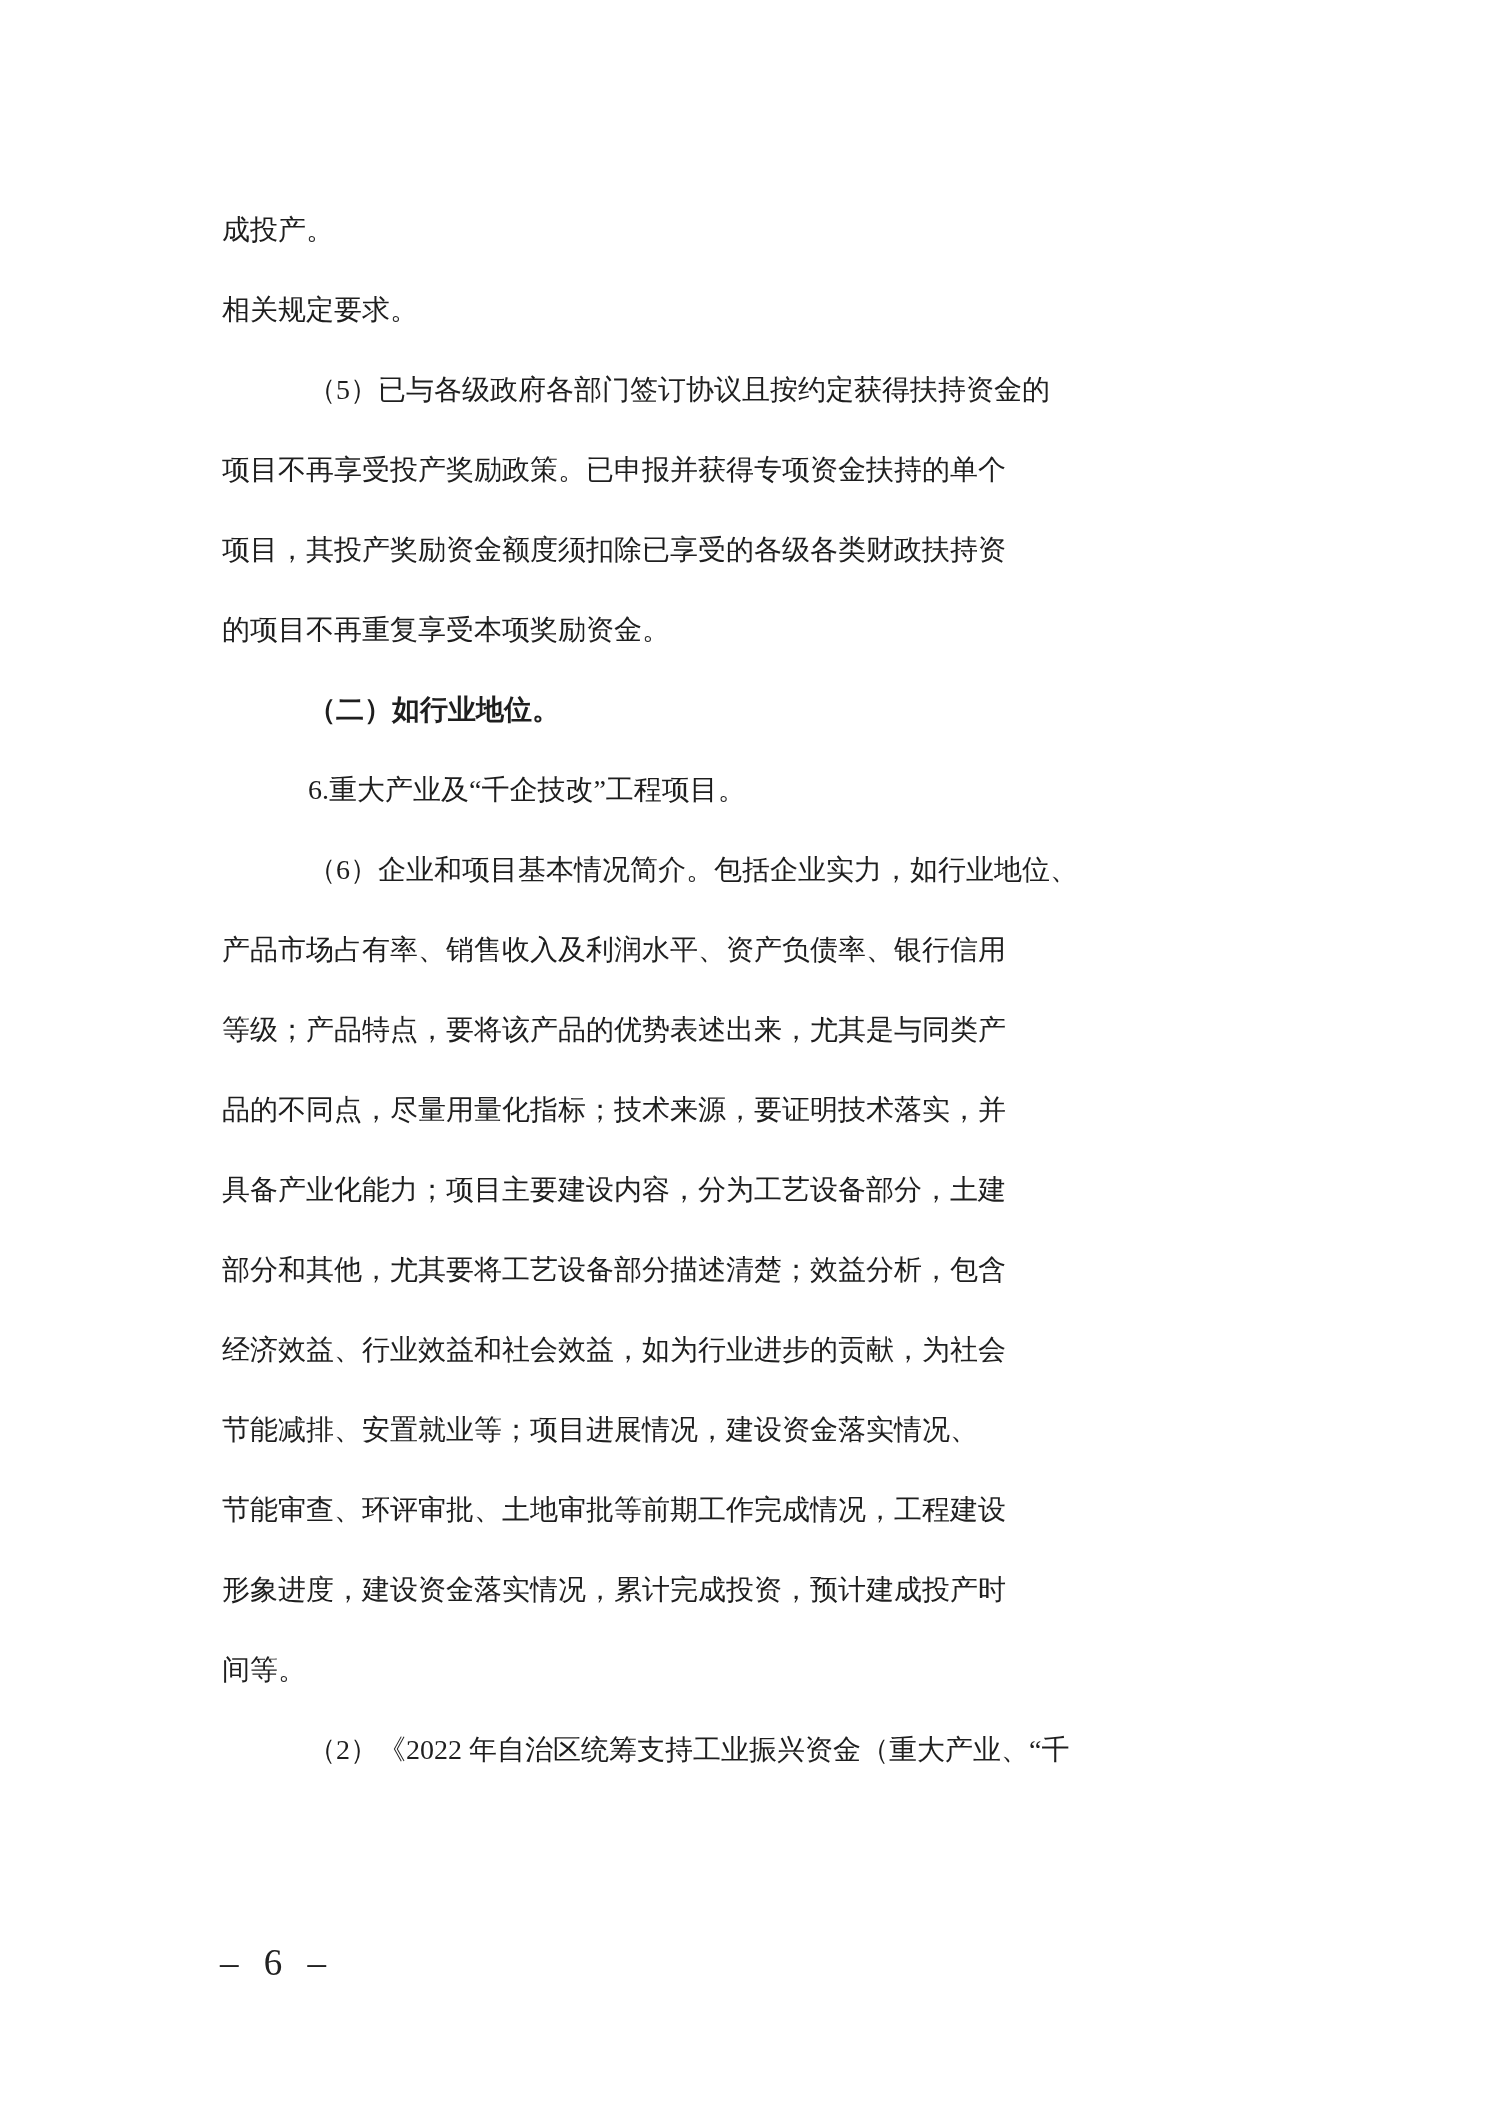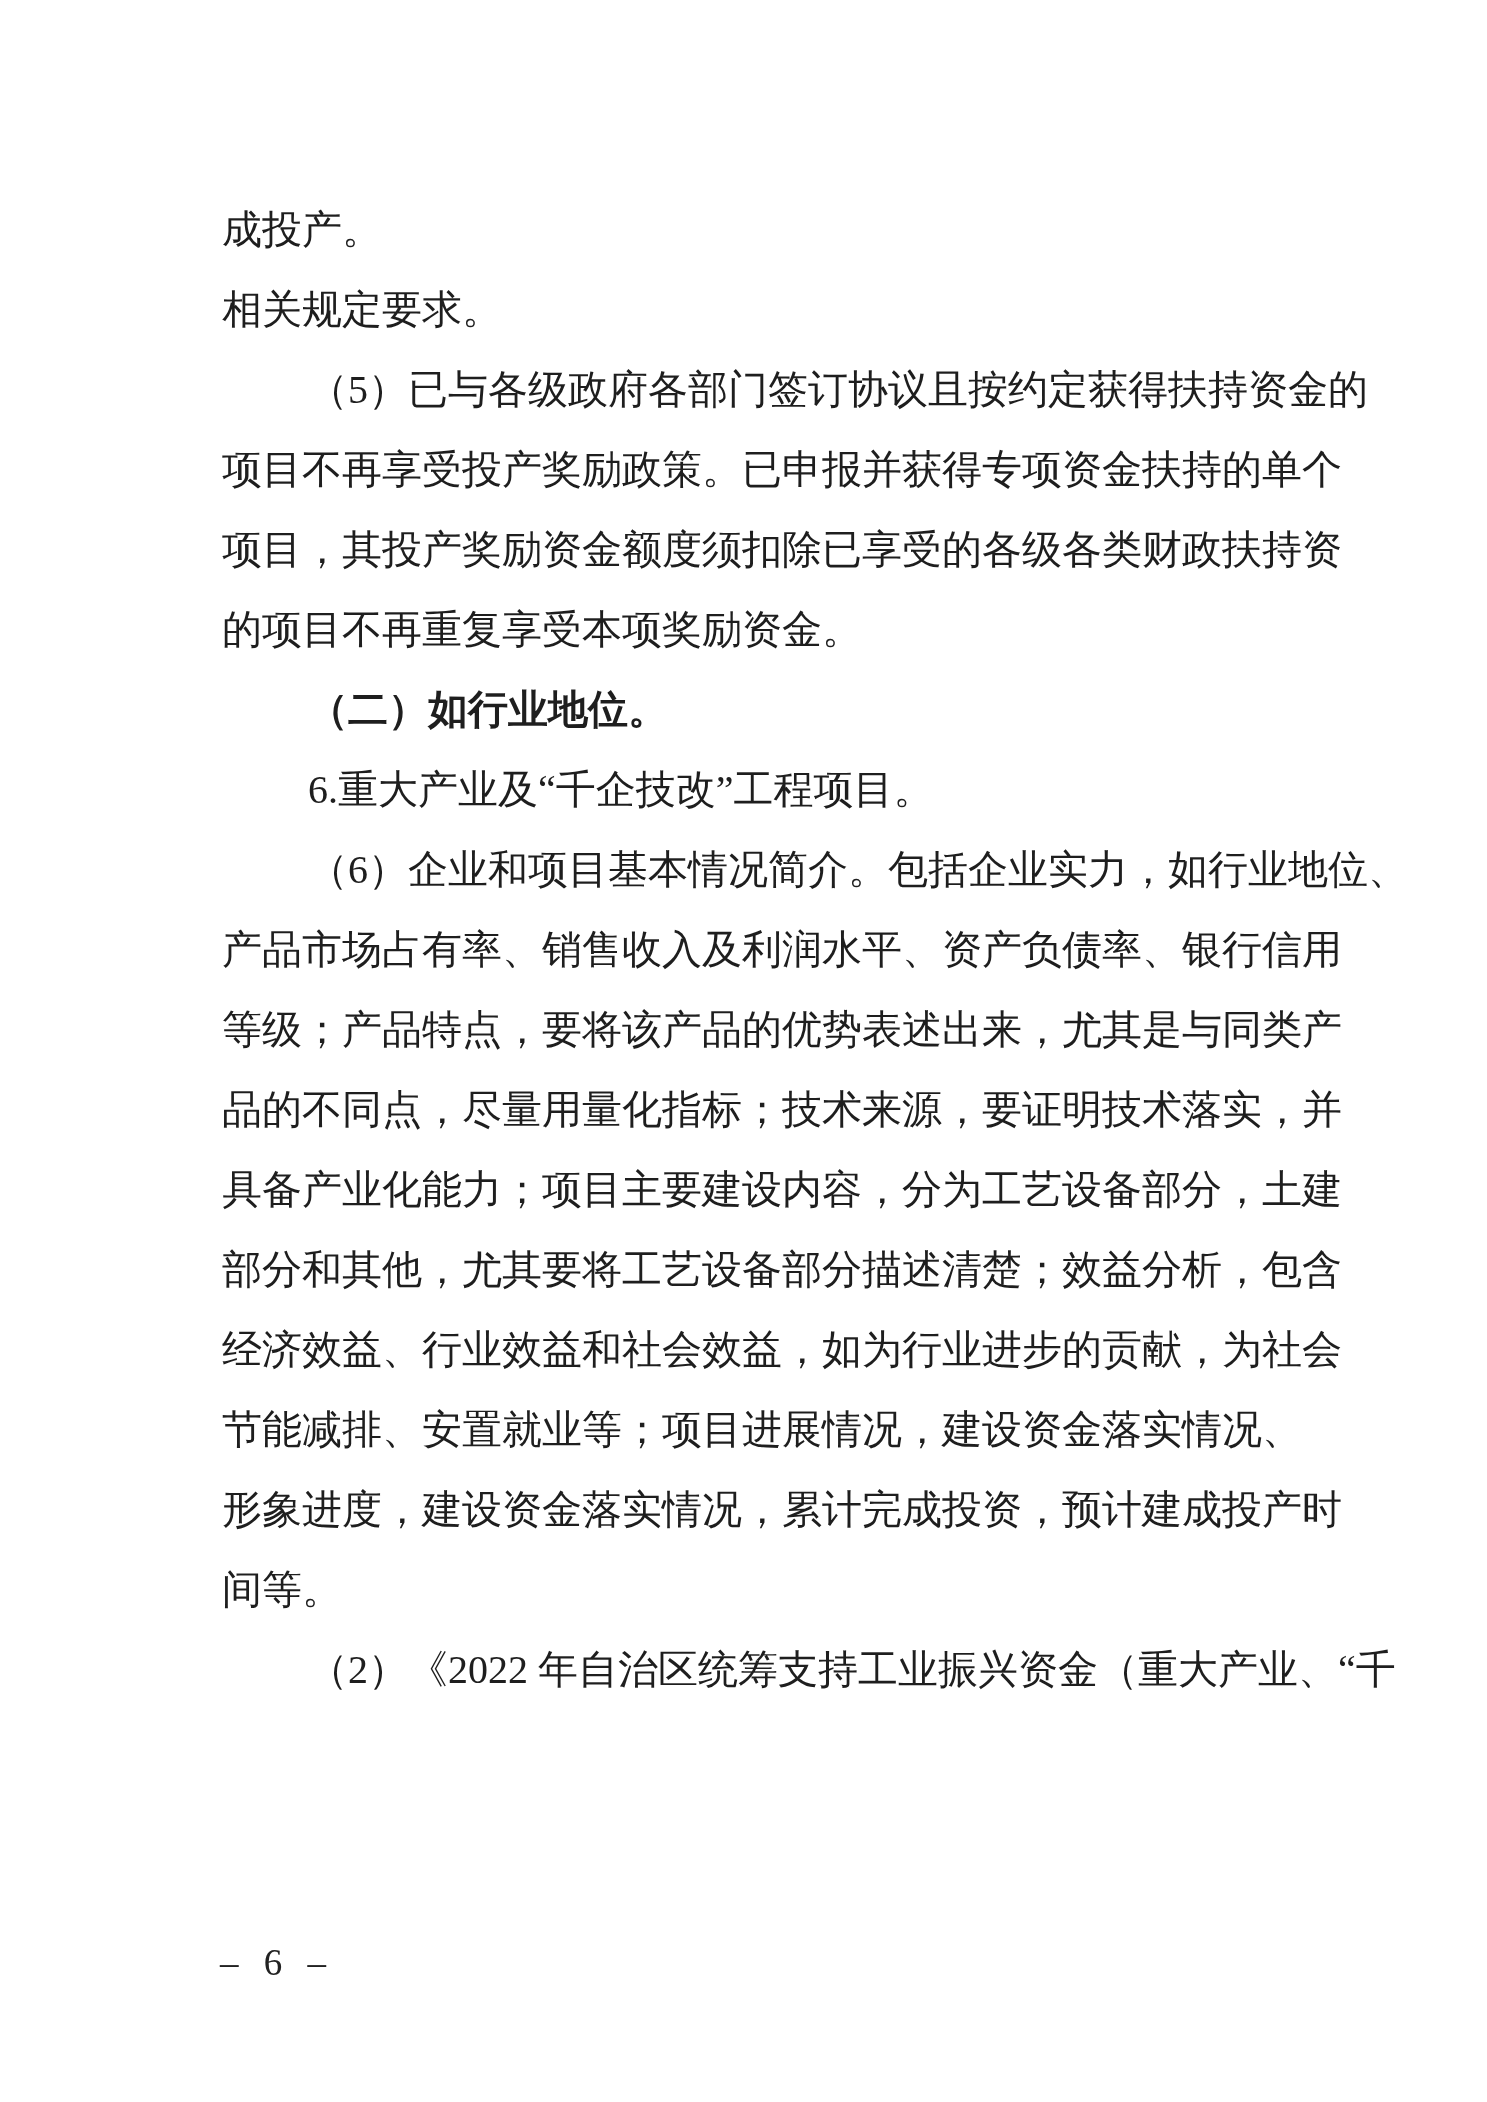--- a/index.html
+++ b/index.html
@@ -16,21 +16,21 @@
     font-family: "Liberation Serif", "DejaVu Serif", serif;
     color: #1e1e1e;
   }
   .text-block {
     position: absolute;
     left: 222px;
     top: 190px;
     width: 1130px;
   }
   .line {
-    font-size: 40px;
+    font-size: 28px;
     line-height: 80px;
     height: 80px;
     white-space: nowrap;
     letter-spacing: 0px;
   }
   .line.indent {
     text-indent: 86px;
   }
   .line.bold {
     font-weight: bold;
@@ -65,20 +65,21 @@
     <div class="line indent">6.重大产业及“千企技改”工程项目。</div>
 
     <div class="line indent">（6）企业和项目基本情况简介。包括企业实力，如行业地位、</div>
     <div class="line">产品市场占有率、销售收入及利润水平、资产负债率、银行信用</div>
     <div class="line">等级；产品特点，要将该产品的优势表述出来，尤其是与同类产</div>
     <div class="line">品的不同点，尽量用量化指标；技术来源，要证明技术落实，并</div>
     <div class="line">具备产业化能力；项目主要建设内容，分为工艺设备部分，土建</div>
     <div class="line">部分和其他，尤其要将工艺设备部分描述清楚；效益分析，包含</div>
     <div class="line">经济效益、行业效益和社会效益，如为行业进步的贡献，为社会</div>
     <div class="line">节能减排、安置就业等；项目进展情况，建设资金落实情况、</div>
+    <div class="line">节能审查、环评审批、土地审批等前期工作完成情况，工程建设</div>
     <div class="line">形象进度，建设资金落实情况，累计完成投资，预计建成投产时</div>
     <div class="line">间等。</div>
 
     <div class="line indent">（2）《2022 年自治区统筹支持工业振兴资金（重大产业、“千</div>
 
   </div>
 
   <div class="page-number">– 6 –</div>
 </div>
 

